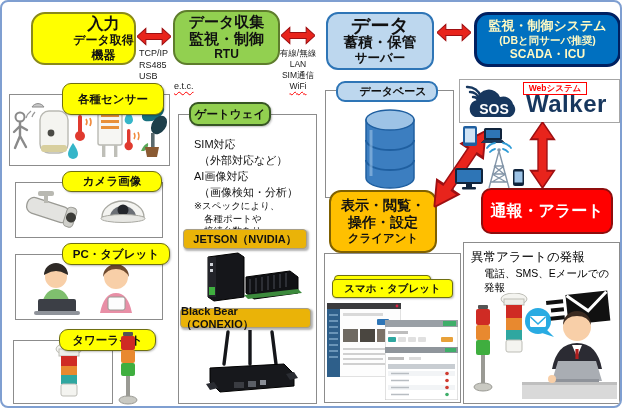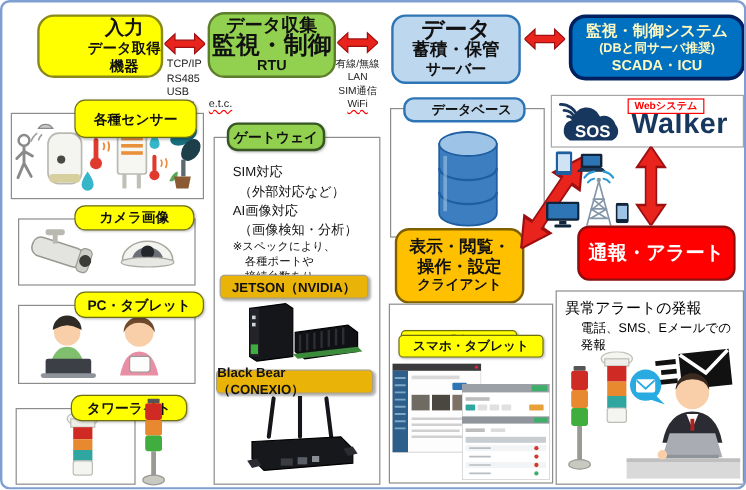--- a/index.html
+++ b/index.html
@@ -40,21 +40,21 @@
   <div class="abs smalltxt" style="left:137px;top:46px;width:44px;">
     <div>TCP/IP</div>
     <div>RS485</div>
     <div>USB</div>
     <div>HDMI</div>
   </div>
   <div class="abs smalltxt wavy" style="left:172px;top:79px;">e.t.c.</div>
 
   <div class="abs cbox" style="left:171px;top:8px;width:107px;height:55px;background:#92D050;border:2px solid #5e7d2c;border-radius:14px;">
     <div style="font-size:15px;line-height:17px;">データ収集</div>
-    <div style="font-size:20px;line-height:17px;text-align:center;">監視・制御</div>
+    <div style="font-size:15px;line-height:17px;text-align:center;">監視・制御</div>
     <div style="font-size:12px;line-height:15px;">RTU</div>
   </div>
 
   <div class="abs" style="left:279px;top:20px;width:34px;height:27px;">
     <svg width="34" height="27" viewBox="0 0 100 60">
         <polygon points="0,30 26,6 26,21 74,21 74,6 100,30 74,54 74,39 26,39 26,54" fill="#E8241C" stroke="#9e0f12" stroke-width="3"></polygon>
       </svg>
   </div>
 
   <div class="abs" style="left:273px;top:46px;width:46px;text-align:center;font-size:8.5px;line-height:11px;color:#1a1a1a;">

